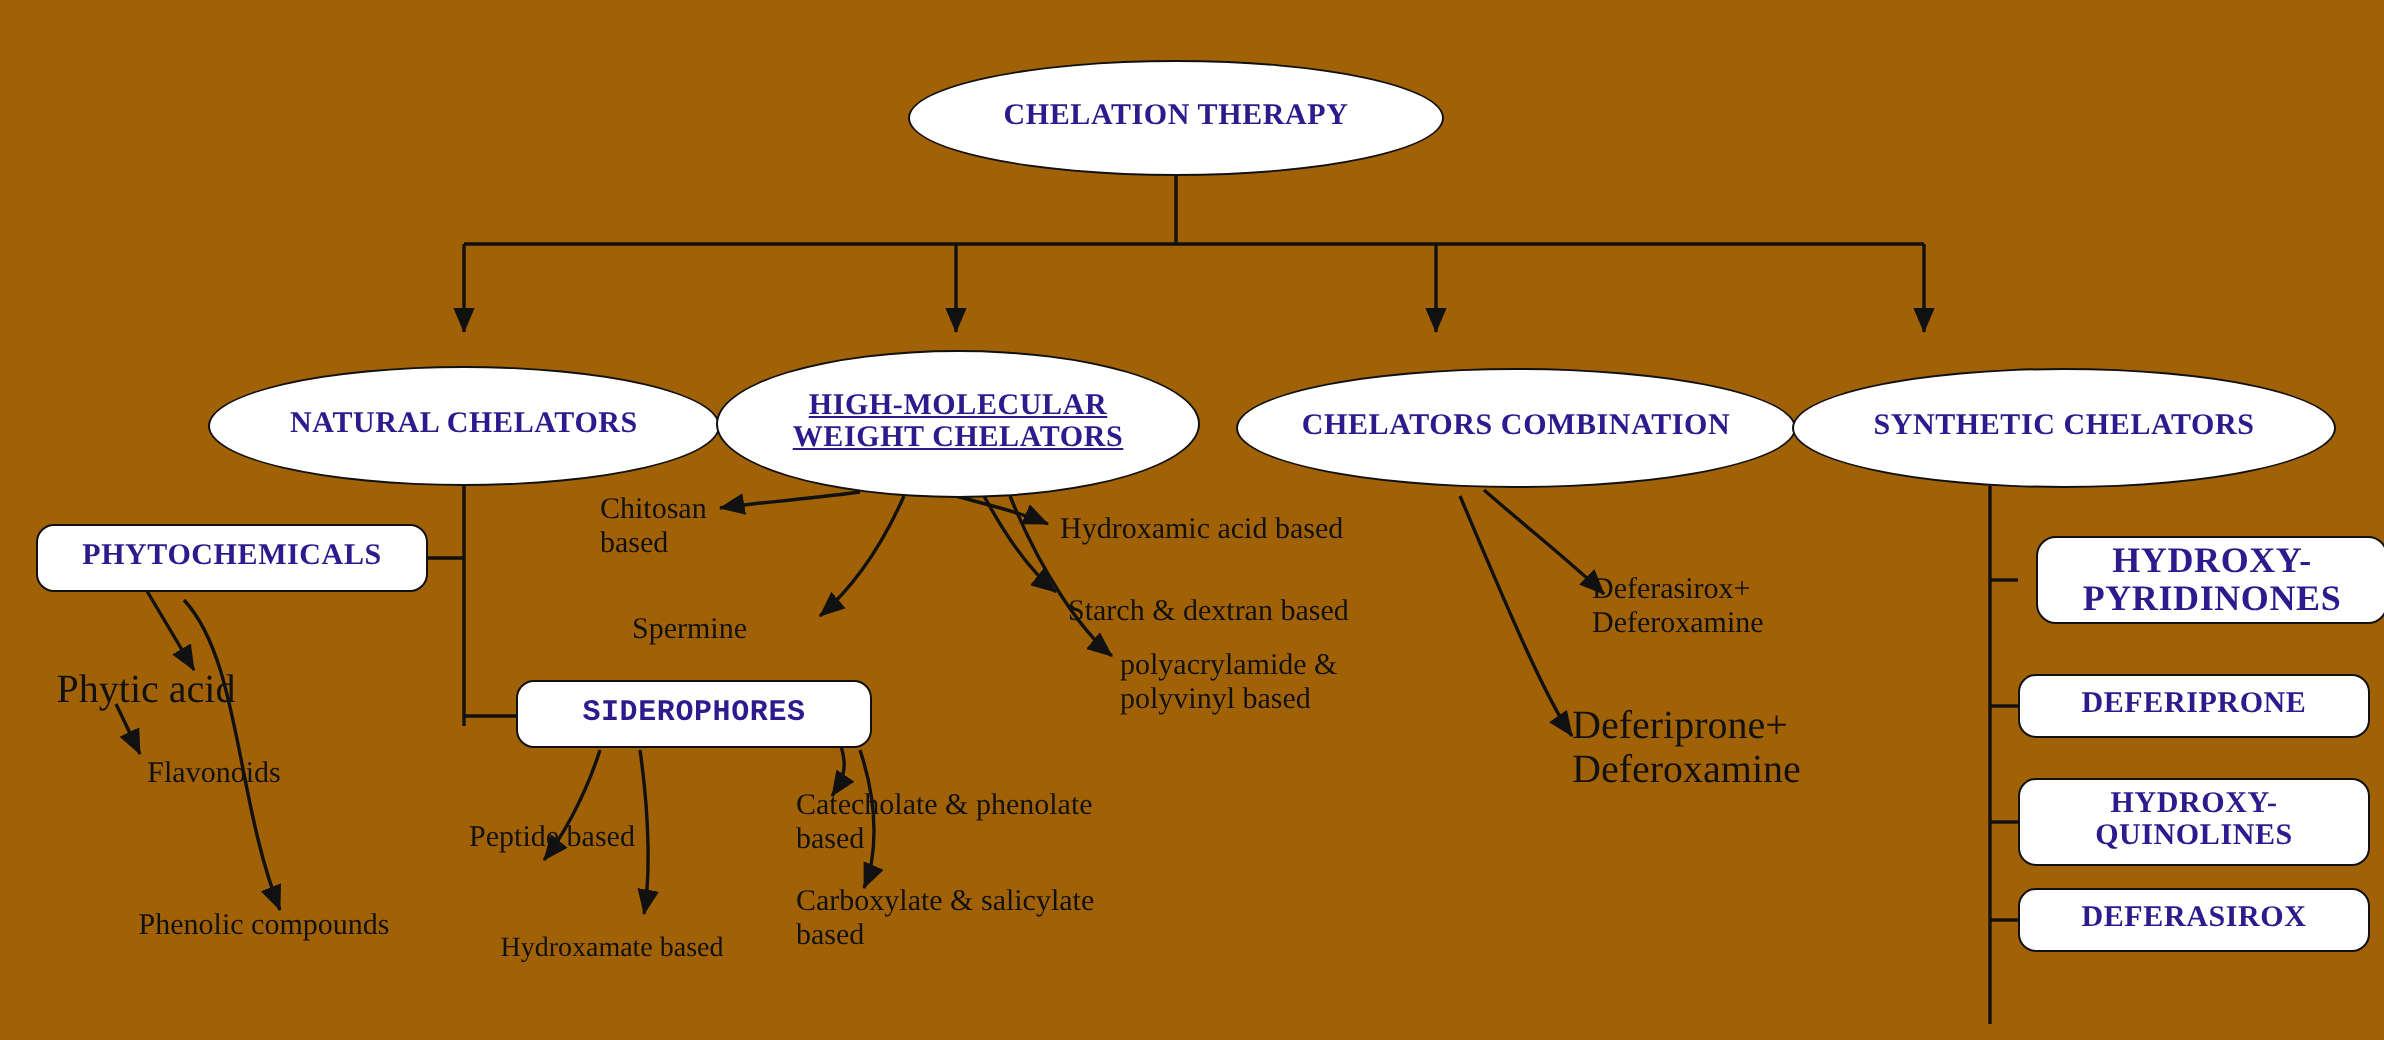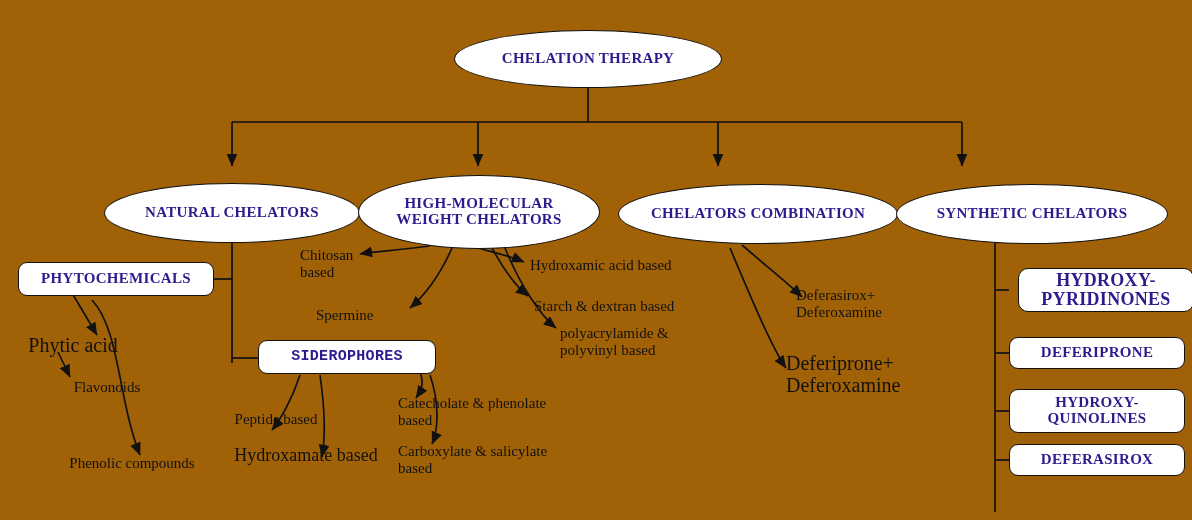--- a/index.html
+++ b/index.html
@@ -115,21 +115,21 @@
   </svg>
 
   <div class="node ellipse" style="left:454px; top:30px; width:268px; height:58px; font-size:15px;">
     <span class="txt">CHELATION THERAPY</span>
   </div>
 
   <div class="node ellipse" style="left:104px; top:183px; width:256px; height:60px; font-size:15px;">
     <span class="txt">NATURAL CHELATORS</span>
   </div>
 
-  <div class="node ellipse" style="left:358px; top:175px; width:242px; height:74px; font-size:15px; padding:0 14px;">
+  <div class="node ellipse" style="left:358px; top:175px; width:242px; height:74px; font-size:15px; padding:0 14px;text-decoration:underline;">
     <span class="txt">HIGH-MOLECULAR WEIGHT CHELATORS</span>
   </div>
 
   <div class="node ellipse" style="left:618px; top:184px; width:280px; height:60px; font-size:15px;">
     <span class="txt">CHELATORS COMBINATION</span>
   </div>
 
   <div class="node ellipse" style="left:896px; top:184px; width:272px; height:60px; font-size:15px;">
     <span class="txt">SYNTHETIC CHELATORS</span>
   </div>
@@ -148,21 +148,21 @@
   <div class="node plain" style="left:52px; top:376px; width:110px; height:22px; font-size:15px;">
     <span class="txt">Flavonoids</span>
   </div>
   <div class="node plain" style="left:42px; top:452px; width:180px; height:22px; font-size:15px;">
     <span class="txt">Phenolic compounds</span>
   </div>
 
   <div class="node plain" style="left:212px; top:408px; width:128px; height:22px; font-size:15px;">
     <span class="txt">Peptide based</span>
   </div>
-  <div class="node plain" style="left:222px; top:444px; width:168px; height:22px; font-size:18px;font-family:Liberation Serif, serif;">
+  <div class="node plain" style="left:222px; top:464px; width:168px; height:22px; font-size:14px;font-family:Liberation Serif, serif;">
     <span class="txt">Hydroxamate based</span>
   </div>
   <div class="node plain" style="left:398px; top:392px; width:160px; height:40px; font-size:15px; text-align:left;">
     <span class="txt" style="text-align:left;">Catecholate &amp; phenolate based</span>
   </div>
   <div class="node plain" style="left:398px; top:440px; width:160px; height:40px; font-size:15px; text-align:left;">
     <span class="txt" style="text-align:left;">Carboxylate &amp; salicylate based</span>
   </div>
 
   <div class="node plain" style="left:300px; top:244px; width:76px; height:40px; font-size:15px; text-align:left;">

